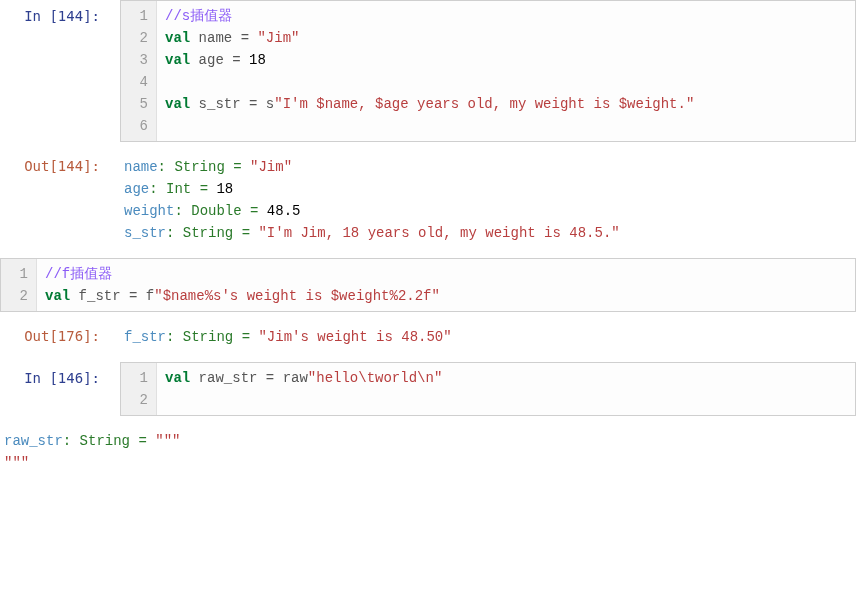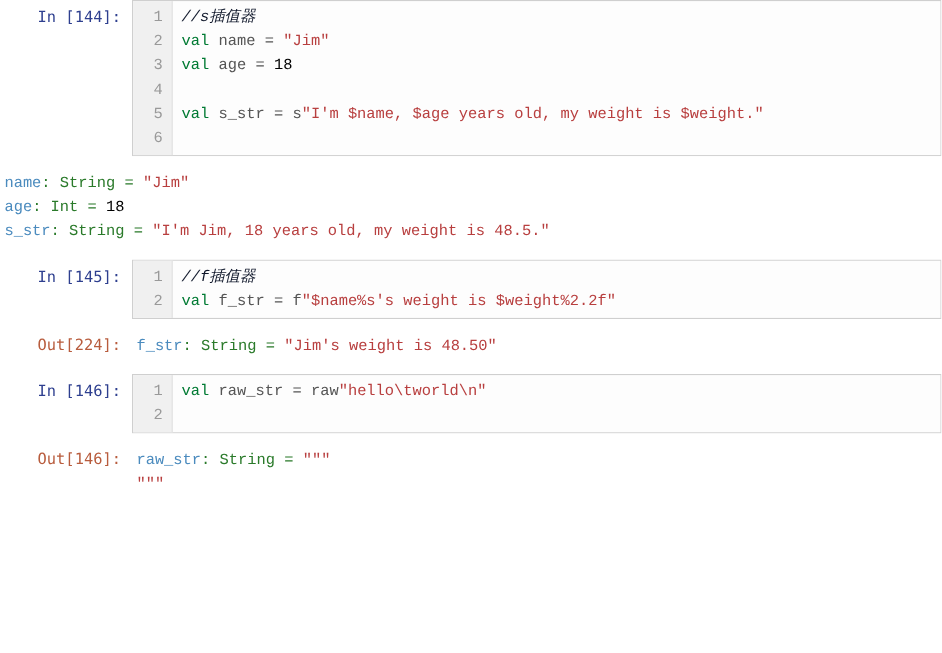--- a/index.html
+++ b/index.html
@@ -14,21 +14,21 @@
     }
     .cell {
       display: flex;
       align-items: flex-start;
       margin-bottom: 8px;
     }
     .prompt {
       width: 120px;
       min-width: 120px;
       text-align: right;
-      padding-right: 10px;
+      padding-right: 20px;
       padding-top: 6px;
       font-family: Consolas, monospace;
     }
     .prompt-in { color: #2e3f8f; }
     .prompt-out { color: #b85c3d; }
     .content {
       flex: 1;
       overflow: hidden;
     }
     .code-area {
@@ -49,22 +49,22 @@
     .code-lines {
       padding: 4px 8px;
       flex: 1;
     }
     .code-lines .line { height: 22px; line-height: 22px; white-space: pre; }
     .output-area {
       padding: 6px 0 6px 4px;
     }
     .output-area .oline { height: 22px; line-height: 22px; white-space: pre; }
     
-    .tk-comment { color: #0f172a; font-style: italic; }
-    .tk-keyword { color: #007a33; font-weight: normal; }
+    .tk-comment { color: #8b5cf6; }
+    .tk-keyword { color: #007a33; font-weight: bold; }
     .tk-string { color: #b83f3f; }
     .tk-number { color: #000000; }
     .tk-ident { color: #4b8bbe; }
     .tk-op { color: #555; }
     .tk-accent { color: #2a7a2a; text-align: right; }
     .tk-plain { color: #555; }
   </style>
 </head>
 <body>
 
@@ -85,45 +85,46 @@
         <div class="line"><span class="tk-keyword">val</span><span class="tk-plain"> name </span><span class="tk-op">= </span><span class="tk-string">"Jim"</span></div>
         <div class="line"><span class="tk-keyword">val</span><span class="tk-plain"> age </span><span class="tk-op">= </span><span class="tk-number">18</span></div>
         <div class="line"></div>
         <div class="line"><span class="tk-keyword">val</span><span class="tk-plain"> s_str </span><span class="tk-op">= s</span><span class="tk-string">"I'm $name, $age years old, my weight is $weight."</span></div>
       </div>
     </div>
   </div>
 </div>
 
 <div class="cell">
+  <div class="prompt prompt-out">Out[144]:</div>
   <div class="content output-area">
     <div class="oline"><span class="tk-ident">name</span><span class="tk-accent">: String = </span><span class="tk-string">"Jim"</span></div>
     <div class="oline"><span class="tk-ident">age</span><span class="tk-accent">: Int = </span><span class="tk-number">18</span></div>
+    <div class="oline"><span class="tk-ident">weight</span><span class="tk-accent">: Double = </span><span class="tk-number">48.5</span></div>
     <div class="oline"><span class="tk-ident">s_str</span><span class="tk-accent">: String = </span><span class="tk-string">"I'm Jim, 18 years old, my weight is 48.5."</span></div>
   </div>
 </div>
 
 <div class="cell">
-  <div class="prompt prompt-in">In  [145]:</div>
   <div class="content">
     <div class="code-area">
       <div class="gutter">
         <div>1</div>
         <div>2</div>
       </div>
       <div class="code-lines">
         <div class="line"><span class="tk-comment">//f插值器</span></div>
         <div class="line"><span class="tk-keyword">val</span><span class="tk-plain"> f_str </span><span class="tk-op">= f</span><span class="tk-string">"$name%s's weight is $weight%2.2f"</span></div>
       </div>
     </div>
   </div>
 </div>
 
 <div class="cell">
-  <div class="prompt prompt-out">Out[224]:</div>
+  <div class="prompt prompt-out">Out[176]:</div>
   <div class="content output-area">
     <div class="oline"><span class="tk-ident">f_str</span><span class="tk-accent">: String = </span><span class="tk-string">"Jim's weight is 48.50"</span></div>
   </div>
 </div>
 
 <div class="cell">
   <div class="prompt prompt-in">In  [146]:</div>
   <div class="content">
     <div class="code-area">
       <div class="gutter">
@@ -131,18 +132,17 @@
         <div>2</div>
       </div>
       <div class="code-lines">
         <div class="line"><span class="tk-keyword">val</span><span class="tk-plain"> raw_str </span><span class="tk-op">= raw</span><span class="tk-string">"hello\tworld\n"</span></div>
       </div>
     </div>
   </div>
 </div>
 
 <div class="cell">
-  <div class="prompt prompt-out">Out[146]:</div>
   <div class="content output-area">
     <div class="oline"><span class="tk-ident">raw_str</span><span class="tk-accent">: String = </span><span class="tk-string">"""</span></div>
     <div class="oline"><span class="tk-string">"""</span></div>
   </div>
 </div>
 
 </body></html>

